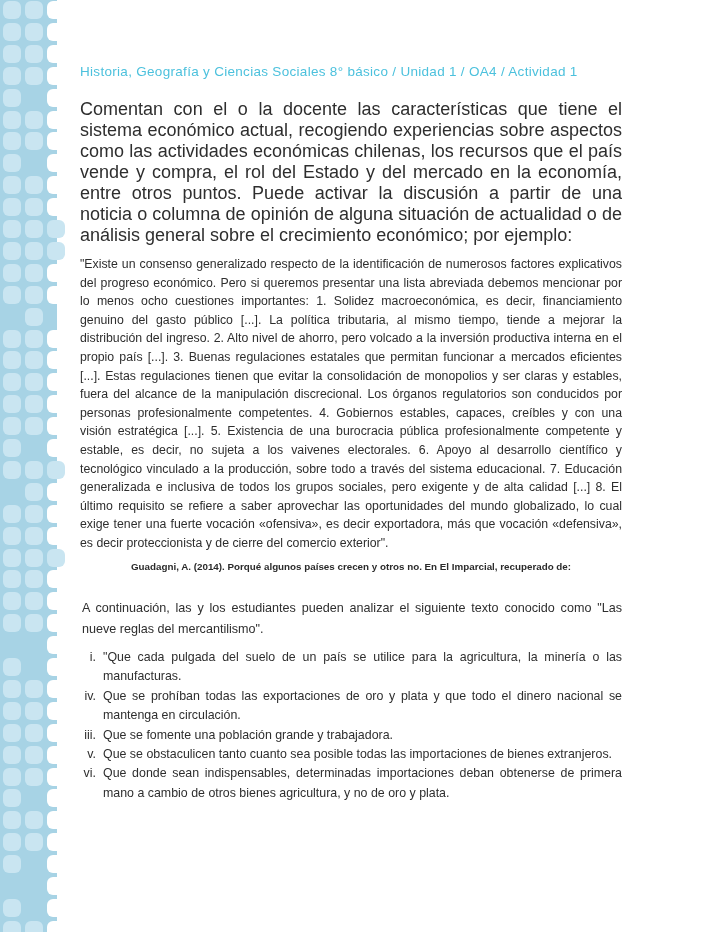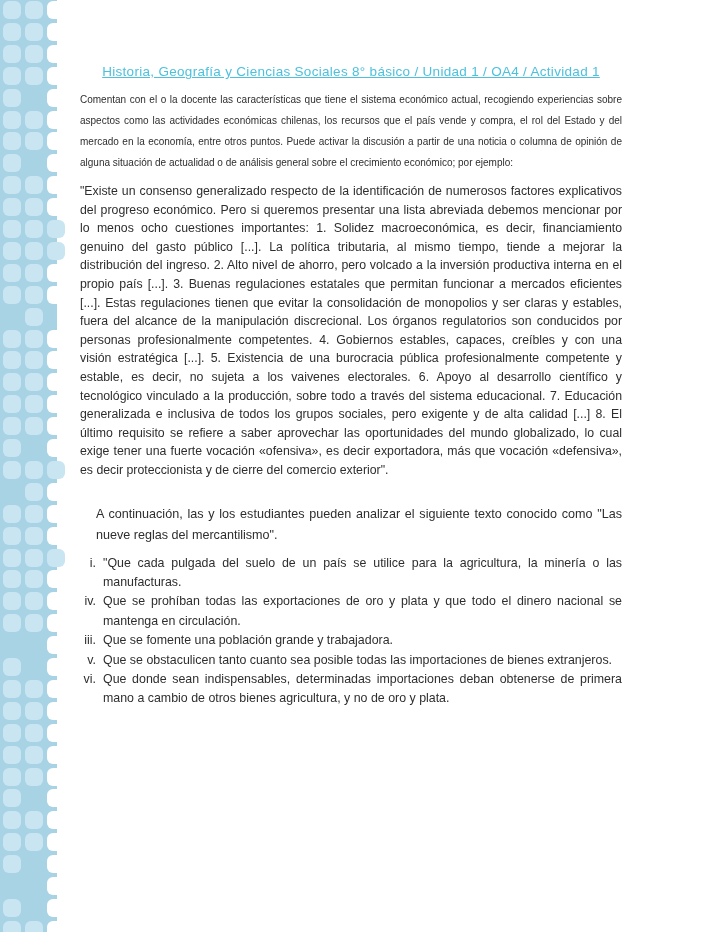--- a/index.html
+++ b/index.html
@@ -13,36 +13,34 @@
   }
   
   .deco-strip { position:absolute; left:0; top:0; width:72px; height:932px; }
   .deco-bg { position:absolute; left:0; top:0; width:57px; height:100%; background:var(--strip-bg,#a7d3e5); }
   .sq { position:absolute; width:18px; height:18px; border-radius:6px; }
 
   
   .content { position:absolute; left:80px; top:0; width:542px; }
   .title {
     margin-top:64px;
-    text-align:center;
     color:var(--accent,#4cc1dd);
     font-size:13.5px;
     letter-spacing:0.3px;
-    text-decoration:underline;
   }
-  .intro { margin:10px 0 0 0; font-size:10px; line-height:21px; text-align:justify; }
+  .intro { margin:20px 0 0 0; font-size:18px; line-height:21px; text-align:justify; }
   .texto-label { margin-top:17px; font-size:12.6px; }
   .quote { margin:9px 0 0 0; font-size:12.3px; line-height:18.6px; text-align:justify; }
   .citation {
     margin-top:6px;
     font-size:9.8px; font-weight:bold;
     text-align:center; line-height:15.5px;
     color:#2b2b2b;
   }
-  .continuation { margin:24px 0 0 16px; font-size:12.6px; line-height:21px; text-align:justify; }
+  .continuation { margin:24px 0 0 2px; font-size:12.6px; line-height:21px; text-align:justify; }
   .roman-list { margin-top:8px; font-size:12.4px; line-height:19.4px; }
   .list-item { display:flex; }
   .list-item .num { flex:0 0 16px; text-align:right; margin-right:7px; white-space:nowrap; }
   .list-item .txt { flex:1; text-align:justify; }
 </style>
 </head>
 <body>
 
 <div class="page">
 
@@ -168,20 +166,21 @@
   <div class="content">
 
     <div class="title">Historia, Geografía y Ciencias Sociales 8° básico / Unidad 1 / OA4 / Actividad 1</div>
 
     <p class="intro">Comentan con el o la docente las características que tiene el sistema económico actual, recogiendo experiencias sobre aspectos como las actividades económicas chilenas, los recursos que el país vende y compra, el rol del Estado y del mercado en la economía, entre otros puntos. Puede activar la discusión a partir de una noticia o columna de opinión de alguna situación de actualidad o de análisis general sobre el crecimiento económico; por ejemplo:</p>
 
 
     <p class="quote">"Existe un consenso generalizado respecto de la identificación de numerosos factores explicativos del progreso económico. Pero si queremos presentar una lista abreviada debemos mencionar por lo menos ocho cuestiones importantes: 1. Solidez macroeconómica, es decir, financiamiento genuino del gasto público [...]. La política tributaria, al mismo tiempo, tiende a mejorar la distribución del ingreso. 2. Alto nivel de ahorro, pero volcado a la inversión productiva interna en el propio país [...]. 3. Buenas regulaciones estatales que permitan funcionar a mercados eficientes [...]. Estas regulaciones tienen que evitar la consolidación de monopolios y ser claras y estables, fuera del alcance de la manipulación discrecional. Los órganos regulatorios son conducidos por personas profesionalmente competentes. 4. Gobiernos estables, capaces, creíbles y con una visión estratégica [...]. 5. Existencia de una burocracia pública profesionalmente competente y estable, es decir, no sujeta a los vaivenes electorales. 6. Apoyo al desarrollo científico y tecnológico vinculado a la producción, sobre todo a través del sistema educacional. 7. Educación generalizada e inclusiva de todos los grupos sociales, pero exigente y de alta calidad [...] 8. El último requisito se refiere a saber aprovechar las oportunidades del mundo globalizado, lo cual exige tener una fuerte vocación «ofensiva», es decir exportadora, más que vocación «defensiva», es decir proteccionista y de cierre del comercio exterior".</p>
 
     <div class="citation">
+      <div>Guadagni, A. (2014). Porqué algunos países crecen y otros no. En El Imparcial, recuperado de:</div>
     </div>
 
     <p class="continuation">A continuación, las y los estudiantes pueden analizar el siguiente texto conocido como "Las nueve reglas del mercantilismo".</p>
 
 
     <div class="roman-list" id="roman-list">
         <div class="list-item">
           <span class="num">i.</span>
           <span class="txt">"Que cada pulgada del suelo de un país se utilice para la agricultura, la minería o las manufacturas.</span>
         </div>

